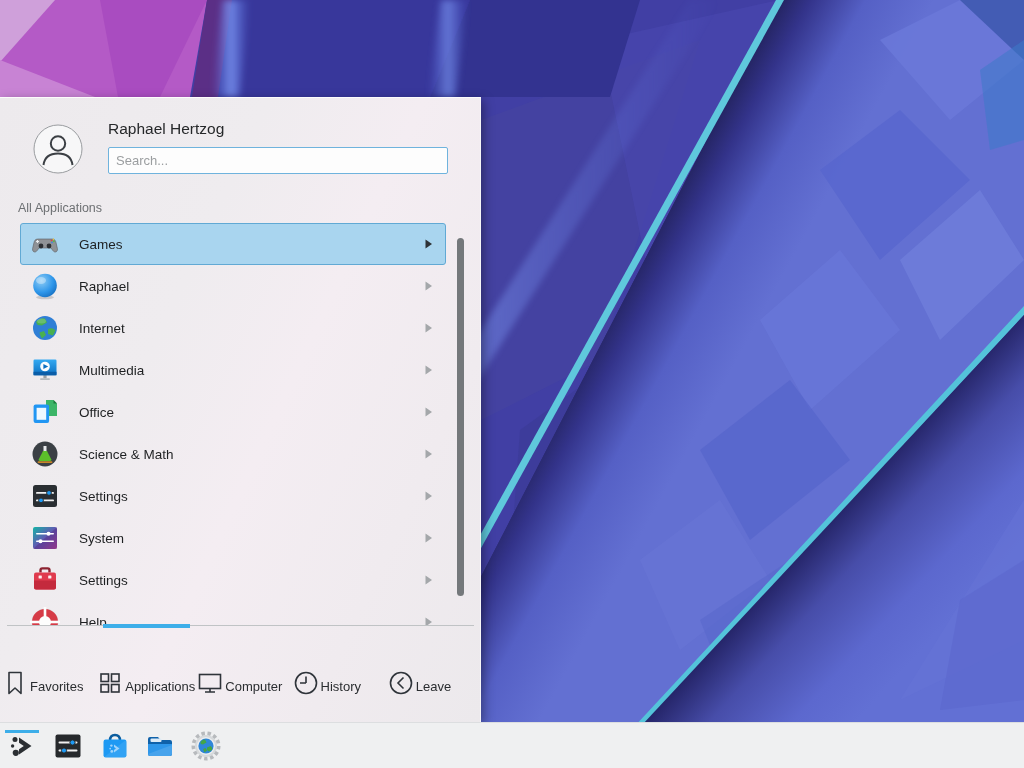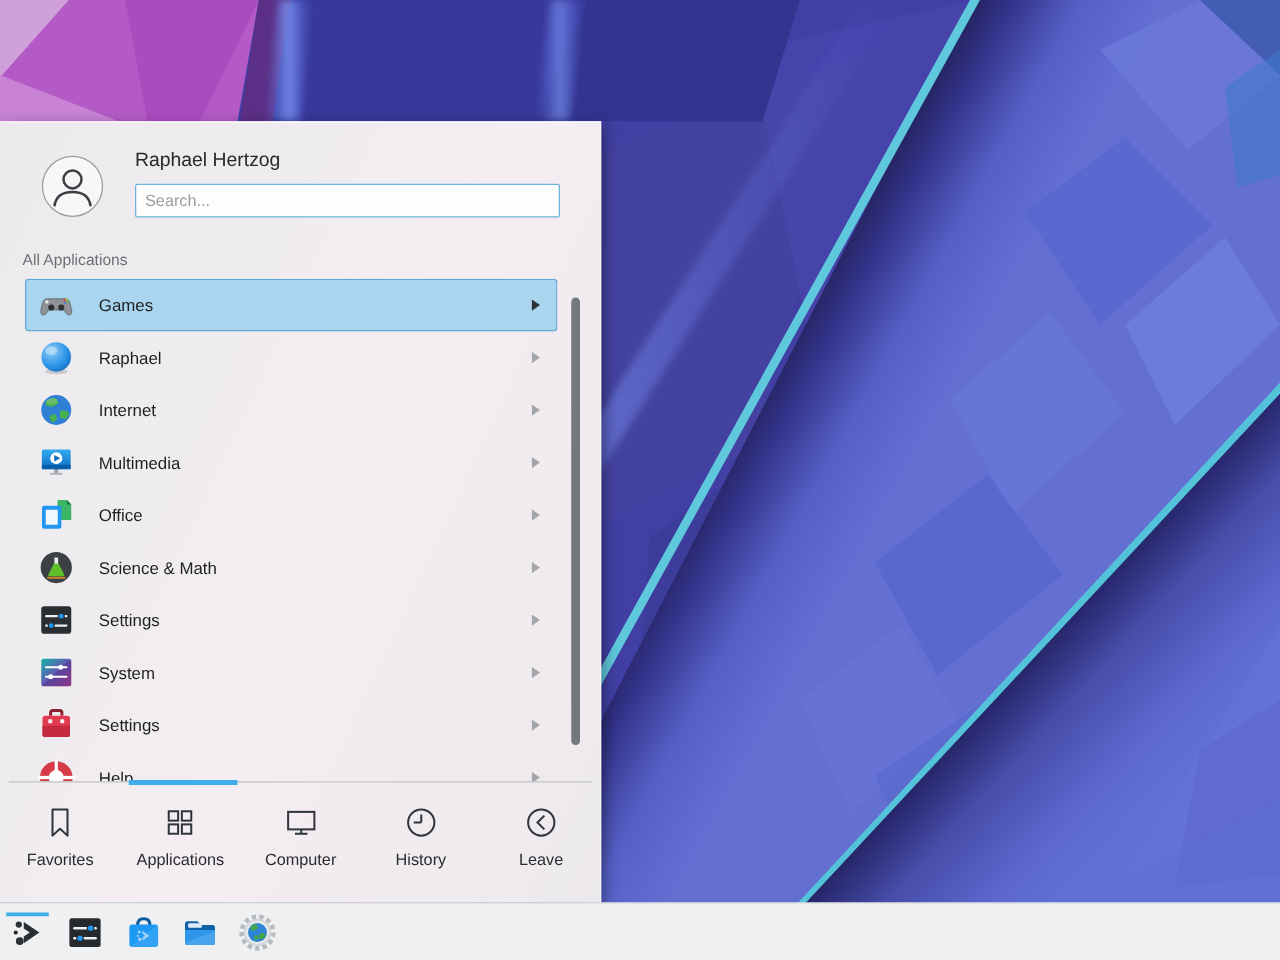--- a/index.html
+++ b/index.html
@@ -28,21 +28,21 @@
   .app-row.selected{background:#a9d5ef;border:1px solid #61a9d4;}
   .icn svg{display:block;}
   .app-icn{margin-left:9px;width:30px;height:30px;}
   .app-label{margin-left:19px;font-size:13.5px;color:#1e2022;}
   .arrow{position:absolute;right:12px;top:50%;transform:translateY(-50%);color:#a4a7aa;line-height:0;}
   .app-row.selected .arrow{color:#2e3236;}
   #scroll-thumb{position:absolute;left:457px;top:140px;width:7px;height:358px;border-radius:3.5px;background:#74787b;}
   #list-separator{position:absolute;left:7px;top:527px;width:467px;height:1px;background:#c0c3c5;}
   #tab-indicator{position:absolute;left:103px;top:526px;width:87px;height:4px;background:var(--accent,#3daee9);}
   #tabbar{position:absolute;left:0;top:532px;width:481px;height:92px;display:flex;}
-  .tab{flex:1;display:flex;flex-direction:column;align-items:center;padding-top:13px;cursor:default;}
+  .tab{flex:1;display:flex;align-items:center;padding-top:13px;cursor:default;}
   .tab-icn{width:30px;height:30px;}
   .tab-label{margin-top:7px;font-size:13px;color:#2a2d30;}
 
   
   #taskbar{position:absolute;left:0;top:722px;width:1024px;height:46px;background:#eff0f1;
     border-top:1px solid #dcdee0;box-sizing:border-box;}
   .task-launcher{position:absolute;top:8px;width:30px;height:30px;}
   .task-indicator{position:absolute;top:-1px;left:-2px;width:34px;height:3px;background:var(--accent,#3daee9);}
 </style>
 </head>

